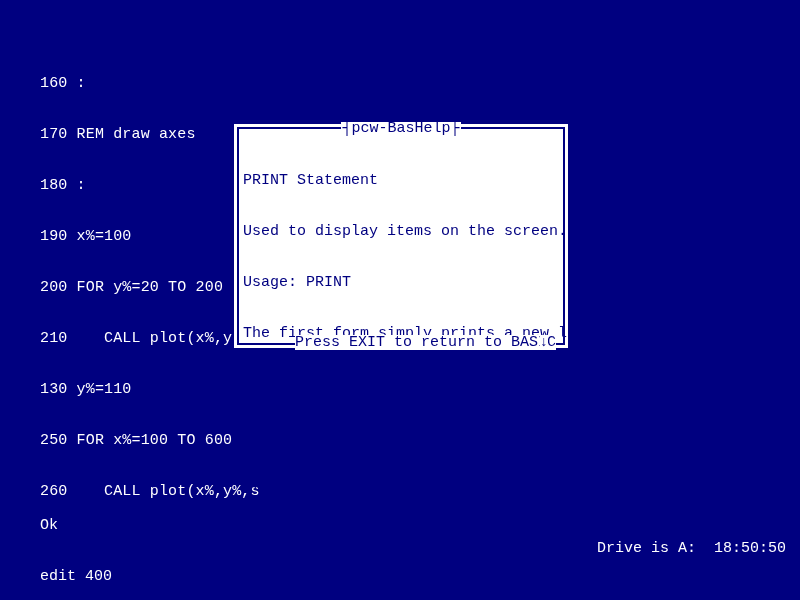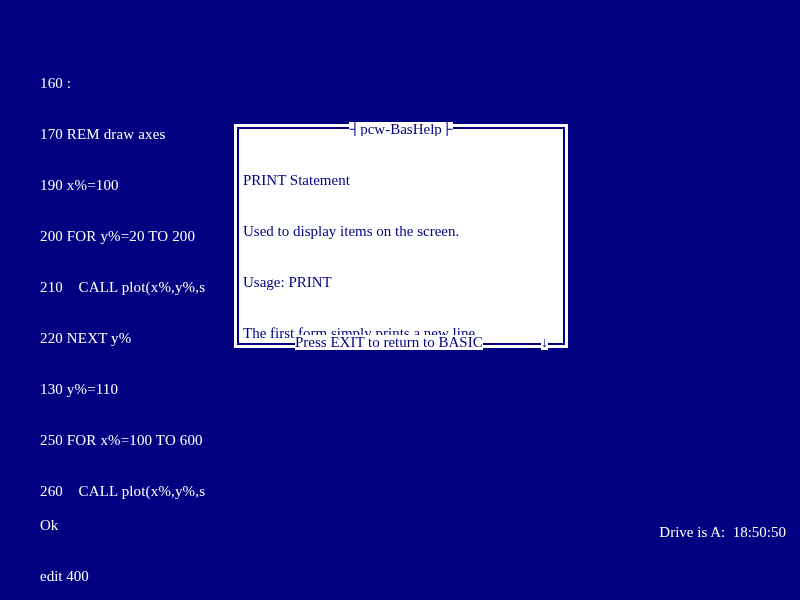--- a/index.html
+++ b/index.html
@@ -6,21 +6,21 @@
     margin: 0;
     padding: 0;
     background: #000080;
   }
   #screen {
     position: relative;
     width: 800px;
     height: 600px;
     background: #000080;
     overflow: hidden;
-    font-family: Liberation Serif, serif;
+    font-family: Liberation Mono, monospace;
   }
 
   
   #listing {
     position: absolute;
     left: 40px;
     top: 41px;
     width: 760px;
     color: #ffffff;
     font-size: 15px;
@@ -42,21 +42,21 @@
     font-size: 15px;
     line-height: 17px;
     white-space: pre;
   }
   .console-line { height: 17px; white-space: pre; }
 
   
   #statusbar {
     position: absolute;
     right: 14px;
-    top: 524px;
+    top: 540px;
     color: #ffffff;
     font-size: 15px;
     line-height: 17px;
     white-space: pre;
   }
 
   
   #help-dialog {
     position: absolute;
     left: 232px;
@@ -164,24 +164,24 @@
   }
 </style>
 </head>
 <body>
 
 <div id="screen">
 
   <div id="listing">
     <div class="code-line">160 :</div>
     <div class="code-line">170 REM draw axes</div>
+    <div class="code-line">180 :</div>
     <div class="code-line">190 x%=100</div>
     <div class="code-line">200 FOR y%=20 TO 200</div>
     <div class="code-line">210    CALL plot(x%,y%,s</div>
-    <div class="code-line">220 NEXT y%</div>
     <div class="code-line">130 y%=110</div>
     <div class="code-line">250 FOR x%=100 TO 600</div>
     <div class="code-line">260    CALL plot(x%,y%,s</div>
     
     
     
     
     
     
     

